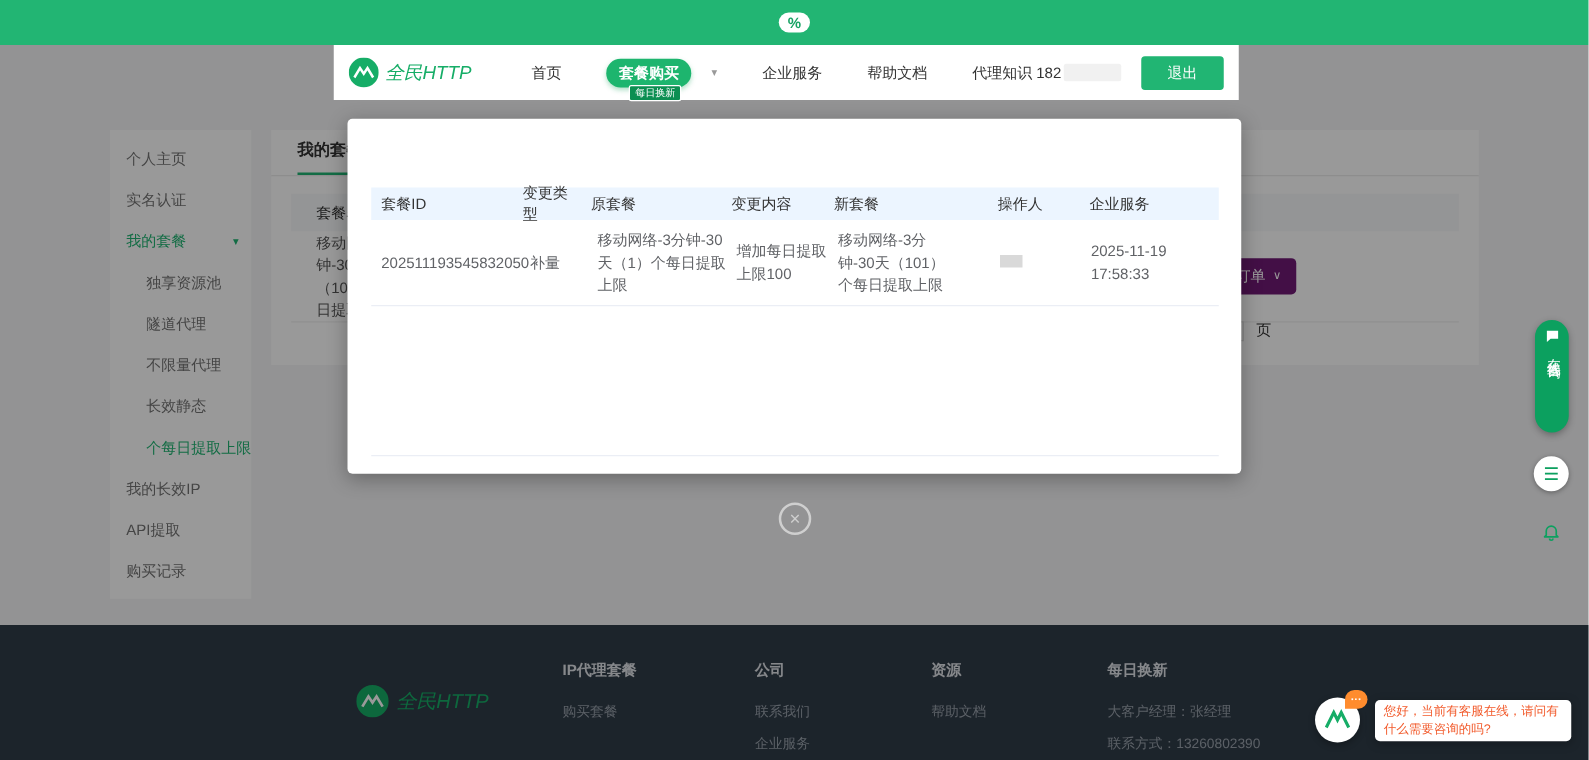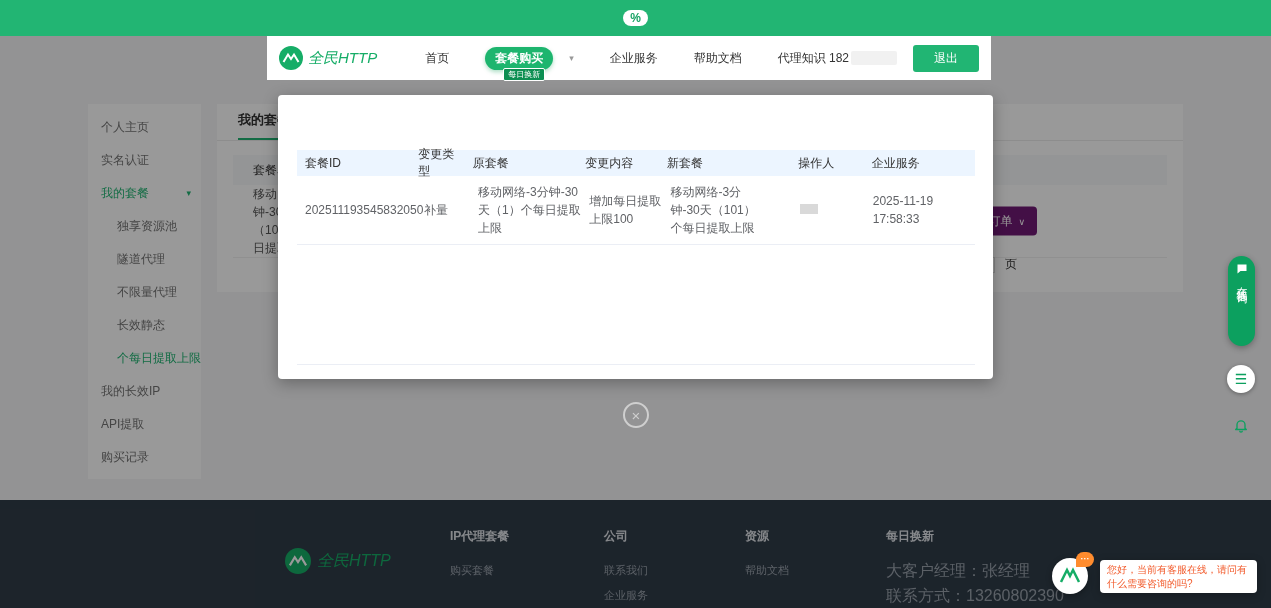--- a/index.html
+++ b/index.html
@@ -55,21 +55,21 @@
   .m-pagination { position:absolute; right:166px; top:152px; display:flex; align-items:center; gap:10px; font-size:12px; color:#333; }
   .page-box { border:1px solid #d9d9d9; background:#fff; min-width:16px; text-align:center; padding:1px 4px; font-size:11px; }
 
   
   .footer { position:absolute; left:0; top:500px; width:1271px; height:108px; background:#303c48; z-index:1; }
   .footer-logo { position:absolute; left:285px; top:48px; display:flex; align-items:center; gap:6px; }
   .footer-logo .logo-text { font-size:16px; }
   .f-col { position:absolute; top:28px; }
   .f-col h4 { font-size:12px; color:#dfe3e8; font-weight:bold; margin-bottom:13px; }
   .f-item { font-size:11px; color:#98a1ab; line-height:25px; cursor:pointer; }
-  .f-text { font-size:16px; color:#98a1ab; line-height:25px; }
+  .f-text { font-size:11px; color:#98a1ab; line-height:25px; }
   .f-col1 { left:450px; } .f-col2 { left:604px; } .f-col3 { left:745px; } .f-col4 { left:886px; }
 
   
   .overlay { position:absolute; left:0; top:36px; width:1271px; height:572px; background:rgba(0,0,0,.40); z-index:10; }
   .modal { position:absolute; left:278px; top:95px; width:715px; height:284px; background:#fff; z-index:30;
            border-radius:4px; overflow:hidden; box-shadow:0 4px 16px rgba(0,0,0,.3); }
   .modal-header { height:32px; background:#dcf1f8; display:flex; align-items:center; justify-content:center;
                   font-size:13px; font-weight:600; color:#303133; }
   .modal-table { position:absolute; left:19px; top:55px; width:678px; }
   .mt-head { display:flex; align-items:center; background:#ecf5ff; height:26px; font-size:12px; color:#333; }

